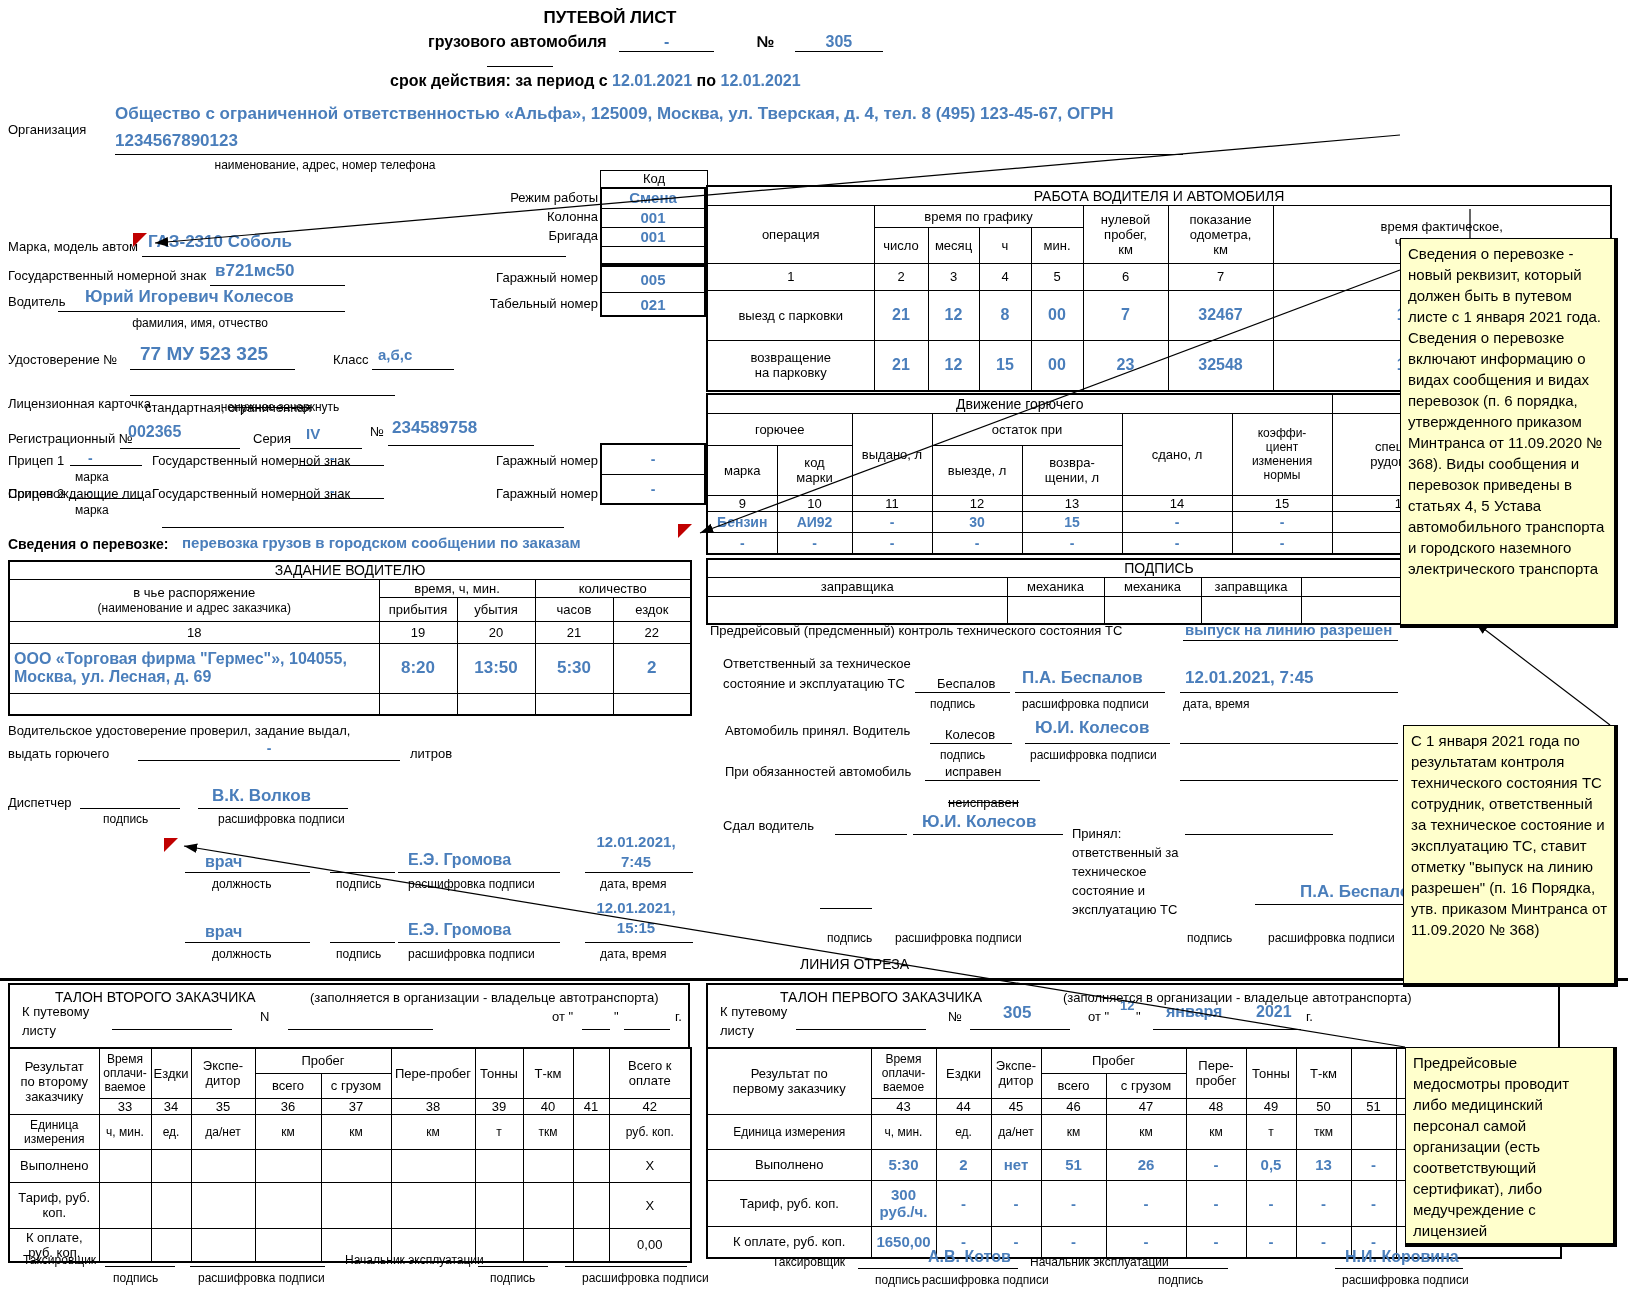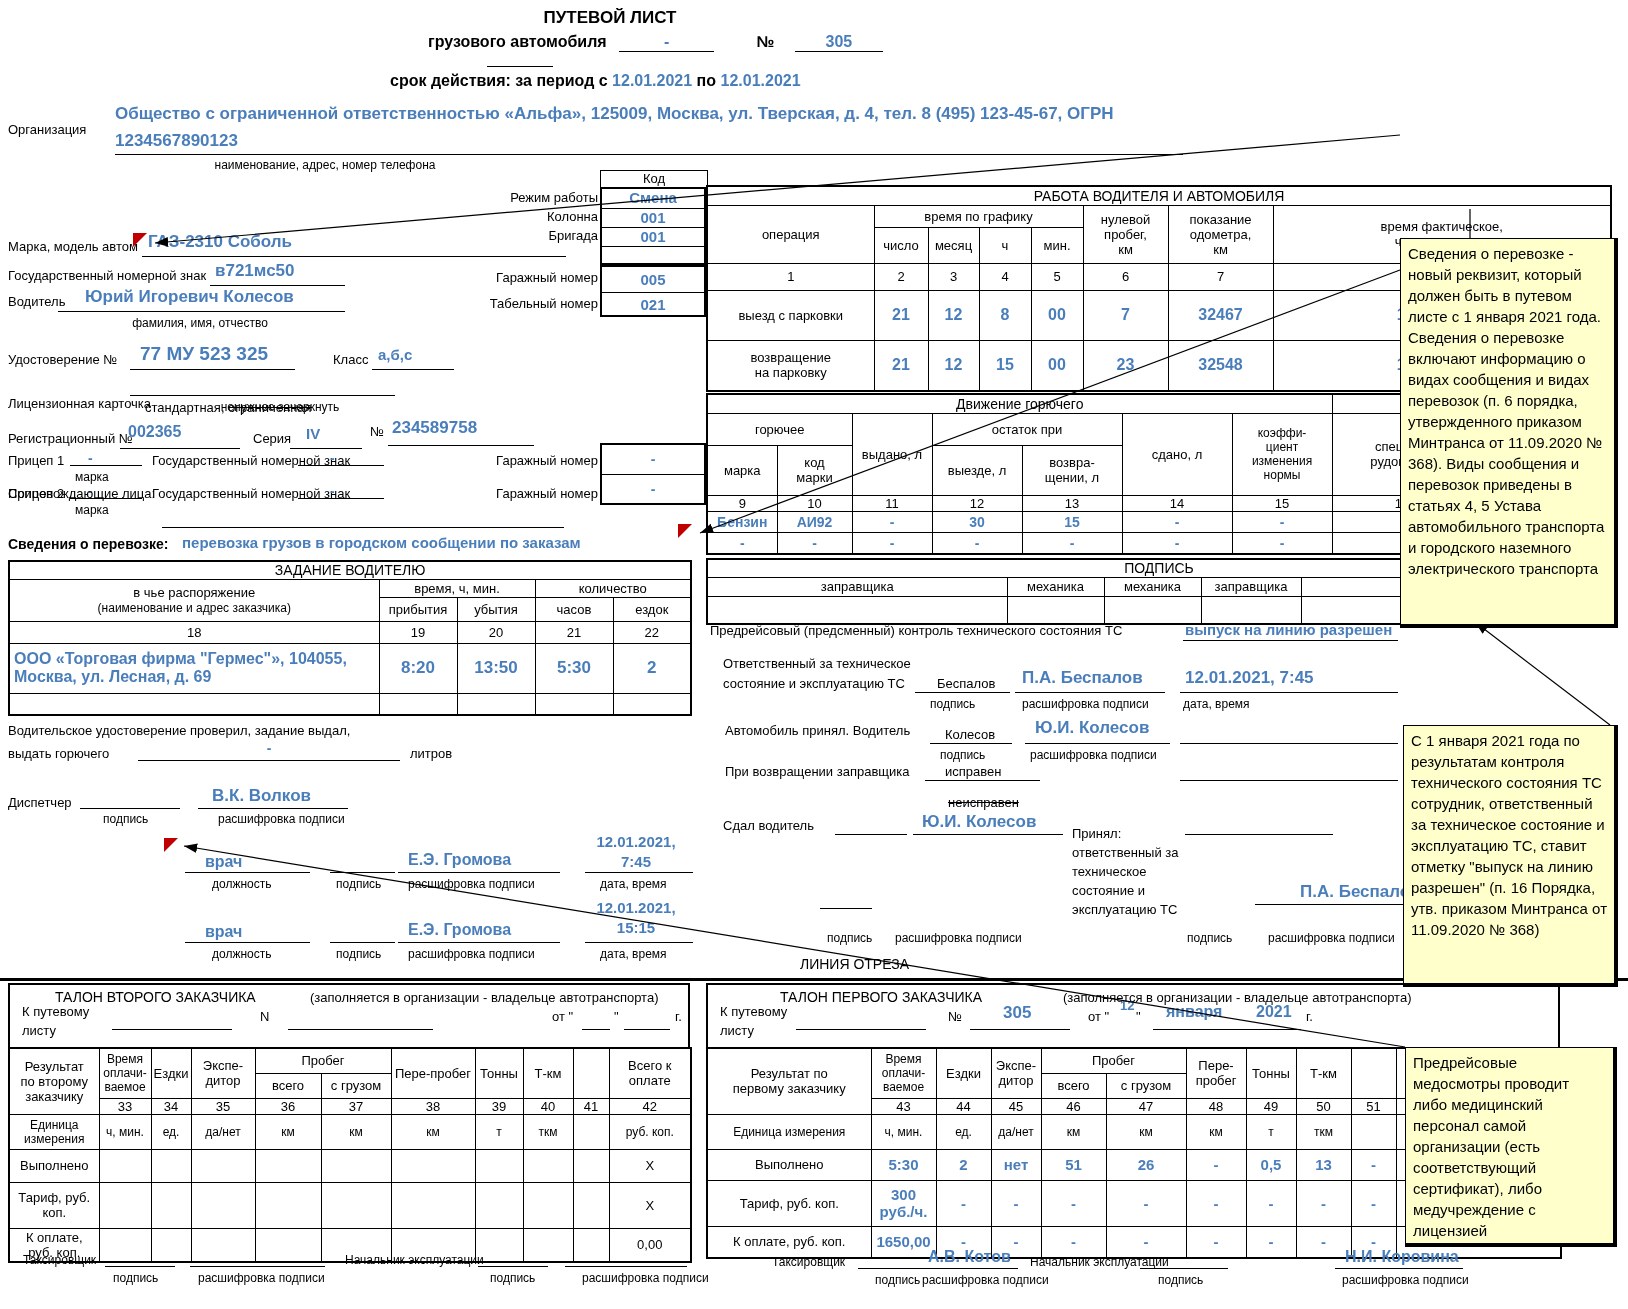--- a/index.html
+++ b/index.html
@@ -426,21 +426,21 @@
 
   <div class="abs lbl" style="left:725px;top:723px">Автомобиль принял. Водитель</div>
   <div class="abs lbl" style="left:945px;top:727px">Колесов</div>
   <div class="abs ul" style="left:930px;top:729px;width:82px;height:14px"></div>
   <div class="abs cap" style="left:940px;top:748px;font-size:12px">подпись</div>
   <div class="abs bb" style="left:1035px;top:718px;font-size:17px">Ю.И. Колесов</div>
   <div class="abs ul" style="left:1025px;top:729px;width:145px;height:14px"></div>
   <div class="abs cap" style="left:1030px;top:748px;font-size:12px">расшифровка подписи</div>
   <div class="abs ul" style="left:1180px;top:729px;width:218px;height:14px"></div>
 
-  <div class="abs lbl" style="left:725px;top:764px">При возвращении заправщика</div>
+  <div class="abs lbl" style="left:725px;top:764px">При обязанностей автомобиль</div>
   <div class="abs lbl" style="left:945px;top:764px">исправен</div>
   <div class="abs ul" style="left:925px;top:766px;width:115px;height:14px"></div>
   <div class="abs ul" style="left:1180px;top:766px;width:218px;height:14px"></div>
   <div class="abs lbl strike" style="left:948px;top:795px">неисправен</div>
 
   <div class="abs lbl" style="left:723px;top:818px">Сдал водитель</div>
   <div class="abs ul" style="left:835px;top:820px;width:72px;height:14px"></div>
   <div class="abs bb" style="left:922px;top:812px;font-size:17px">Ю.И. Колесов</div>
   <div class="abs ul" style="left:913px;top:820px;width:150px;height:14px"></div>
   <div class="abs lbl pre" style="left:1072px;top:824px;line-height:19px">Принял:

